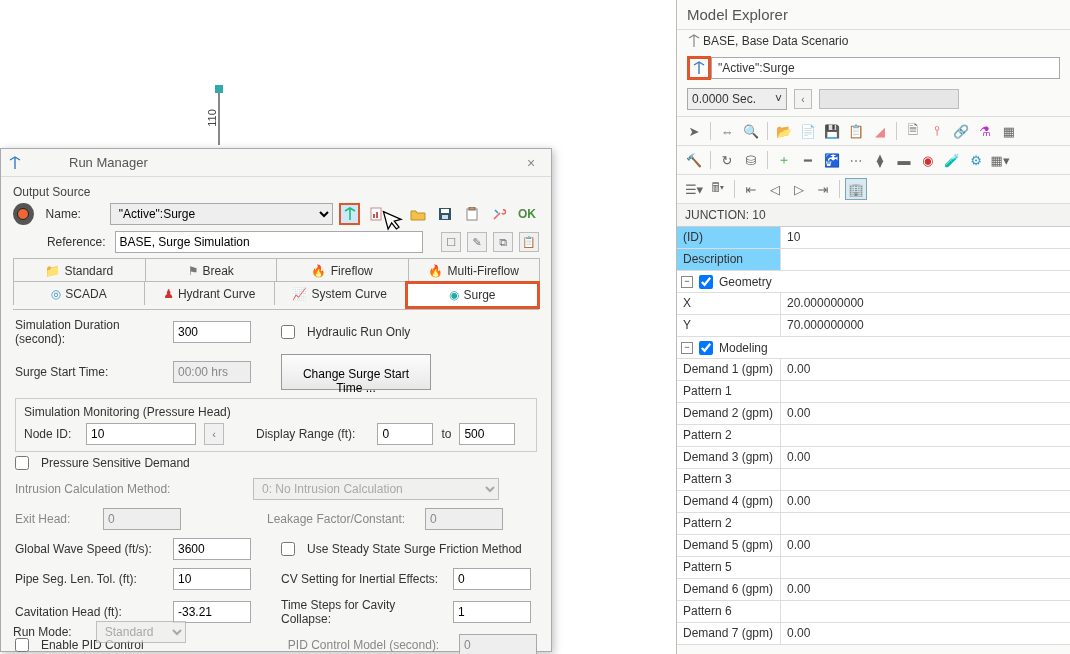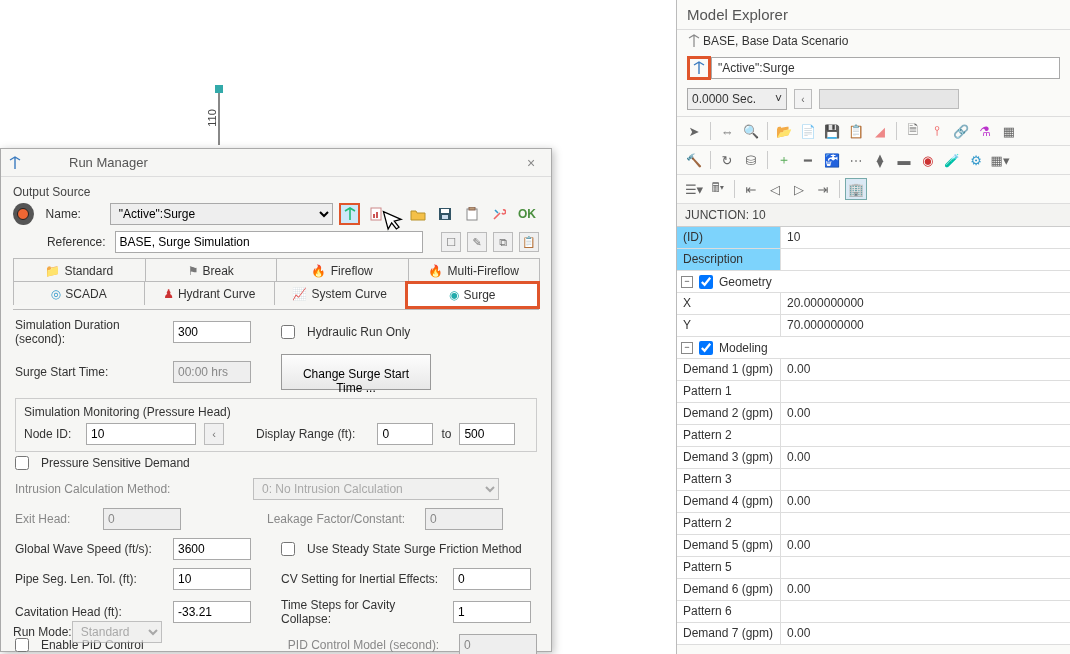--- a/index.html
+++ b/index.html
@@ -42,21 +42,21 @@
 .frow label { font-size:12px; }
 .w150 { width:150px; display:inline-block; }
 .w60 { width:56px; }
 .w80 { width:78px; }
 .btn { height:36px; padding:12px 12px; border:1px solid #999; background:linear-gradient(#fdfdfd,#e8e8e8); font-size:12px; cursor:pointer; }
 .subgroup { border:1px solid #ccc; padding:6px 20px 4px 8px; margin-bottom:4px; }
 .subgroup-title { font-size:12px; margin-bottom:4px; }
 input[type=checkbox] { width:14px; height:14px; margin:0 4px 0 0; }
 input[disabled] { background:#eee; color:#888; }
 
-.footer { position:absolute; bottom:8px; left:12px; display:flex; align-items:center; gap:0; font-size:12px;justify-content:space-between; }
+.footer { position:absolute; bottom:8px; left:12px; display:flex; align-items:center; gap:24px; font-size:12px;justify-content:space-between; }
 
 
 .cursor { position:absolute; left:384px; top:207px; font-size:20px; color:#000; pointer-events:none; transform:rotate(-15deg); }
 
 
 .panel { position:absolute; left:676px; top:0; width:394px; height:654px; background:#fafaf8; border-left:1px solid #bbb; display:flex; flex-direction:column; }
 .panel-title { padding:6px 10px; font-size:15px; color:#555; border-bottom:1px solid #ddd; }
 .scen-row { display:flex; align-items:center; padding:4px 10px; gap:0; }
 .scen-row .sicon { width:16px; color:#888; }
 .scen-row .hl-icon { width:24px; height:24px; border:3px solid #e0552b; display:inline-flex; align-items:center; justify-content:center; color:#3b7bbf; }

